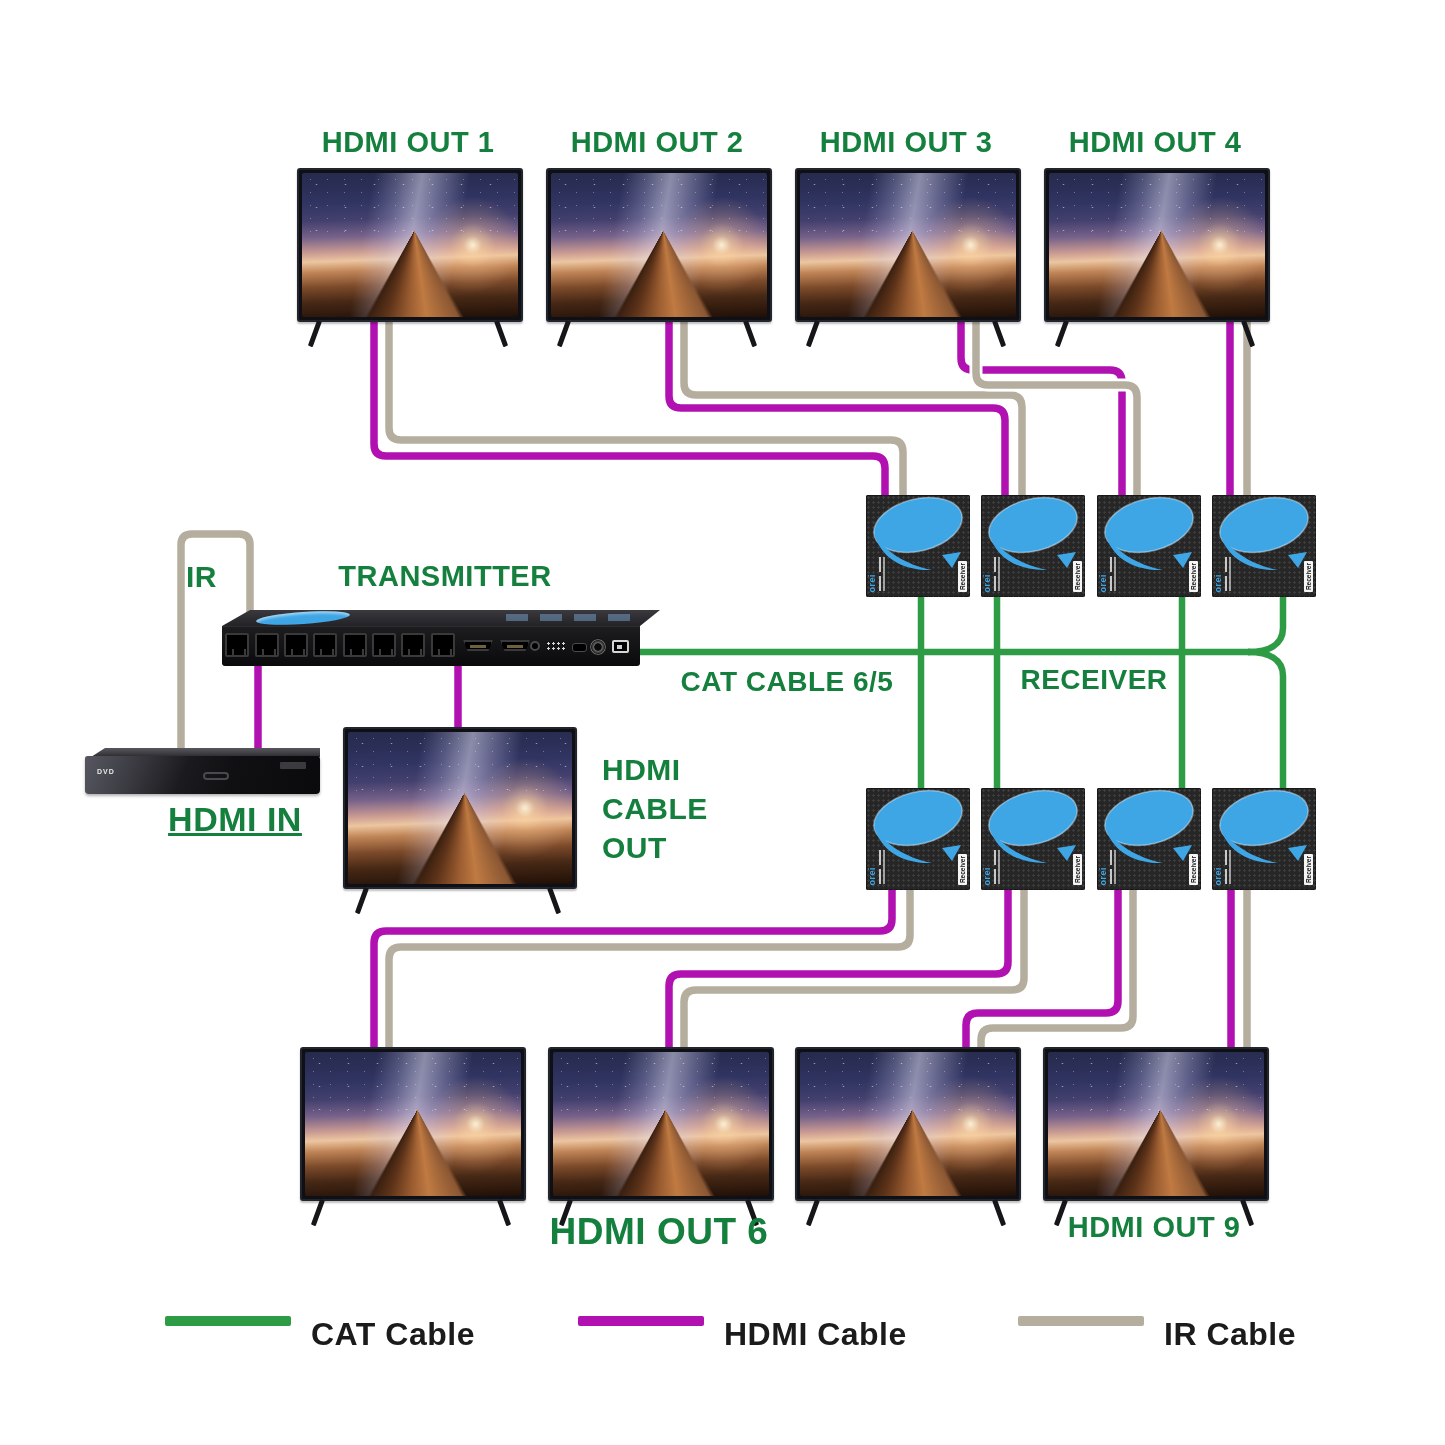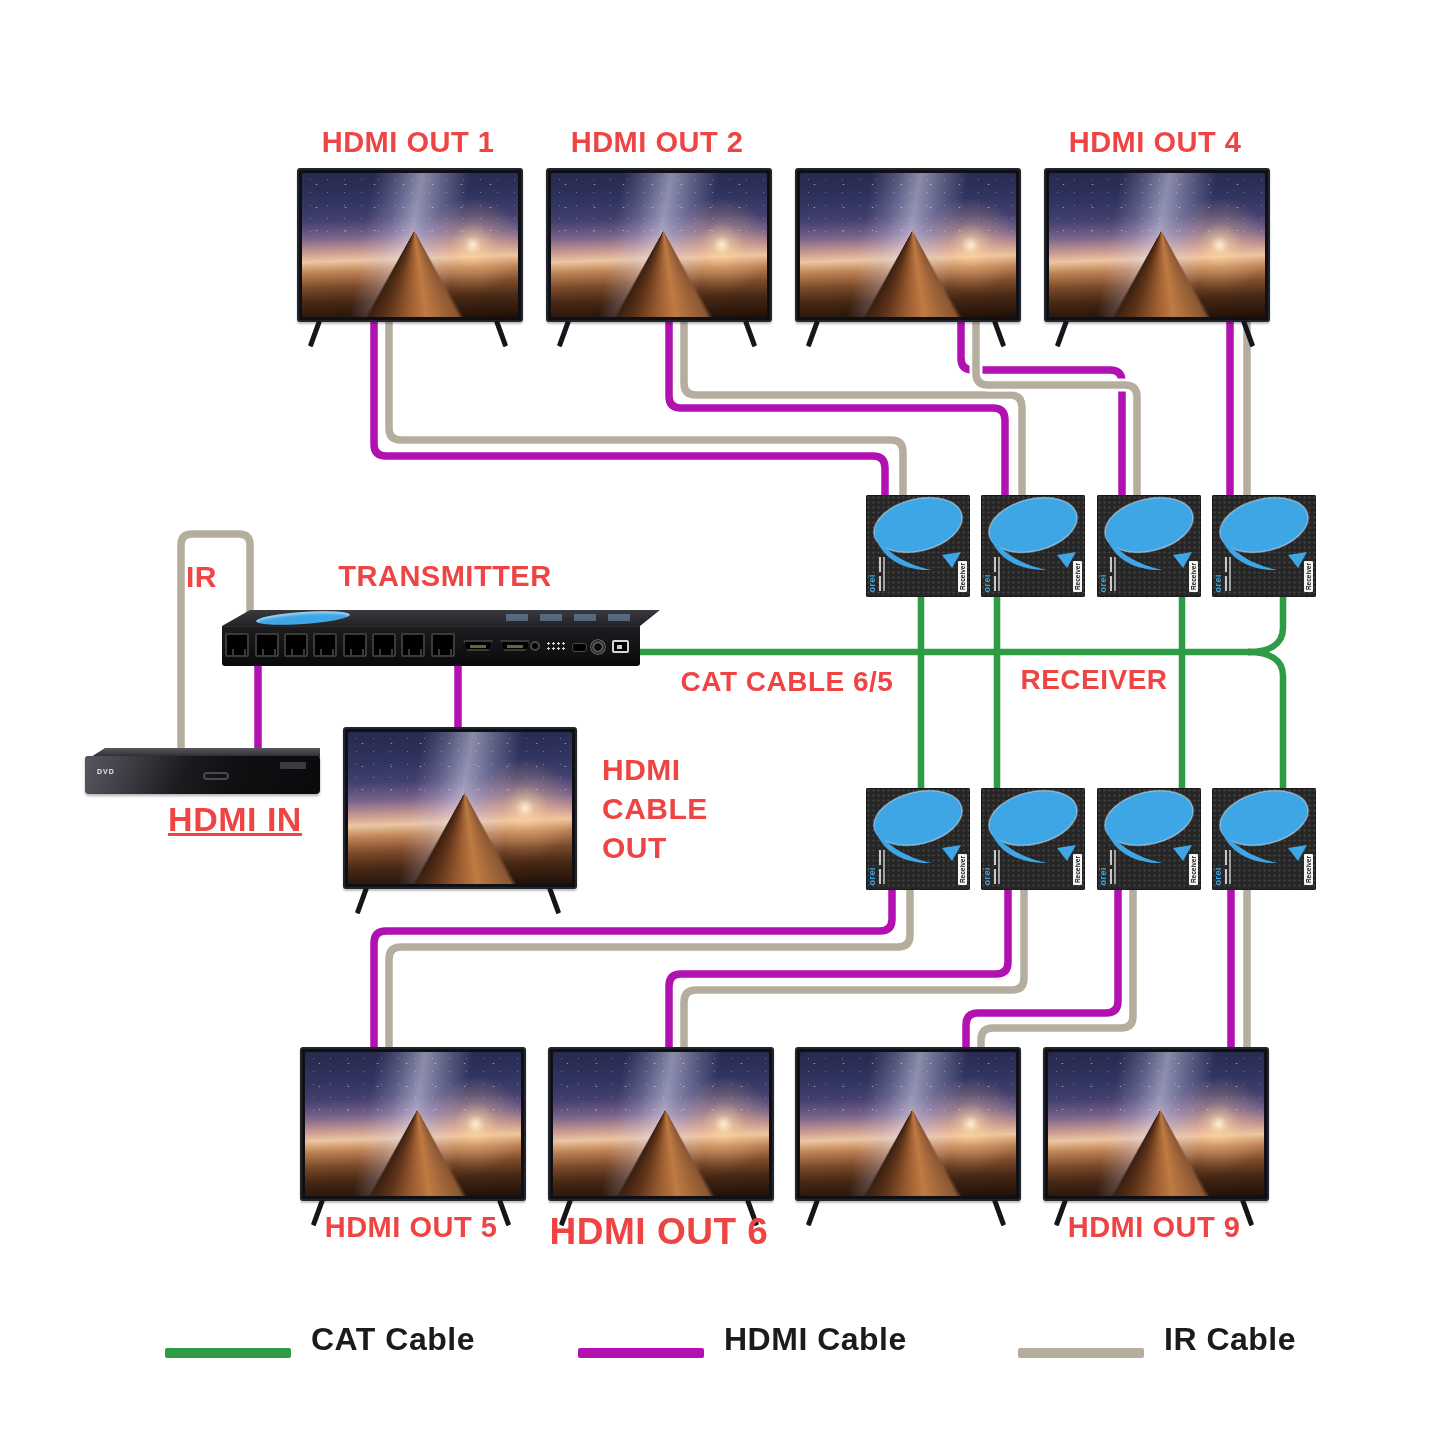--- a/index.html
+++ b/index.html
@@ -2,21 +2,21 @@
 <html style="--blue: #3fa6e6;"><head>
 <meta charset="utf-8">
 <style>
   :root{ --blue:#3fa6e6; }
   html,body{margin:0;padding:0;background:#ffffff;}
   body{font-family:"Liberation Sans","DejaVu Sans",sans-serif;}
   #stage{position:relative;width:1445px;height:1445px;background:#ffffff;overflow:hidden;}
   .cables{position:absolute;left:0;top:0;}
 
   
-  .lbl{position:absolute;color:#ef4444;font-weight:600;letter-spacing:.5px;white-space:nowrap;}
+  .lbl{position:absolute;color:#15803d;font-weight:600;letter-spacing:.5px;white-space:nowrap;}
   .lbl.center{text-align:center;}
 
   
   .tv{position:absolute;}
   .tv-frame{position:relative;width:100%;background:#0e1016;border:2px solid #23252c;
             border-radius:3px;box-shadow:0 2px 2px rgba(0,0,0,.25);}
   .screen{position:absolute;inset:3px;border-radius:2px;overflow:hidden;
     background-image:
       conic-gradient(from 150deg at 52% 40%, rgba(0,0,0,0) 0deg, #8a5733 3deg, #c07a42 22deg,
                      #9a5c30 34deg, #5e3319 48deg, #3a2010 58deg, rgba(0,0,0,0) 60deg),
@@ -83,21 +83,21 @@
   .dvd-body{position:absolute;left:0;top:8px;width:235px;height:38px;border-radius:3px 3px 4px 4px;
        background:linear-gradient(105deg,#3a3a40 0%,#232327 28%,#101013 62%,#0a0a0c 100%);
        box-shadow:0 2px 3px rgba(0,0,0,.3);overflow:hidden;}
   .dvd-sheen{position:absolute;left:0;top:0;width:160px;height:38px;
        background:linear-gradient(115deg, rgba(120,120,135,.45) 0%, rgba(120,120,135,0) 60%);}
   .dvd-mark{position:absolute;left:12px;top:12px;color:#e8e8e8;font-size:7px;font-weight:bold;letter-spacing:1px;}
   .dvd-slot{position:absolute;left:118px;top:16px;width:26px;height:8px;border:2px solid #4a4a4e;border-radius:4px;box-sizing:border-box;}
   .dvd-btn{position:absolute;top:6px;width:26px;height:7px;background:#3a3a3f;border-radius:1px;}
 
   
-  .legend-item{position:absolute;top:1316px;height:42px;display:flex;align-items:flex-end;gap:20px;}
+  .legend-item{position:absolute;top:1316px;height:42px;display:flex;align-items:flex-start;gap:20px;}
   .swatch{width:126px;height:10px;border-radius:2px;flex:0 0 auto;}
   .legend-label{color:#1b1b1b;font-weight:600;font-size:32px;letter-spacing:.5px;white-space:nowrap;}
 </style>
 </head>
 <body>
 
 <div id="stage">
 
   <svg class="cables" width="1445" height="1445" viewBox="0 0 1445 1445" fill="none">
 
@@ -223,36 +223,36 @@
     <div class="leg leg-r"></div>
   </div>
     <div class="lbl center" style="left: 526px; top: 126px; width: 262px; font-size: 29px;">HDMI OUT 2</div>
     <div class="tv" style="left: 795px; top: 168px; width: 222px;">
     <div class="tv-frame" style="height: 150px;">
       <div class="screen"></div>
     </div>
     <div class="leg leg-l"></div>
     <div class="leg leg-r"></div>
   </div>
+    <div class="lbl center" style="left: 775px; top: 126px; width: 262px; font-size: 29px;">HDMI OUT 3</div>
     <div class="tv" style="left: 1044px; top: 168px; width: 222px;">
     <div class="tv-frame" style="height: 150px;">
       <div class="screen"></div>
     </div>
     <div class="leg leg-l"></div>
     <div class="leg leg-r"></div>
   </div>
     <div class="lbl center" style="left: 1024px; top: 126px; width: 262px; font-size: 29px;">HDMI OUT 4</div>
     <div class="tv" style="left: 300px; top: 1047px; width: 222px;">
     <div class="tv-frame" style="height: 150px;">
       <div class="screen"></div>
     </div>
     <div class="leg leg-l"></div>
     <div class="leg leg-r"></div>
   </div>
-    <div class="lbl center" style="left: 280px; top: 1211px; width: 262px; font-size: 29px;">HDMI OUT 5</div>
     <div class="tv" style="left: 548px; top: 1047px; width: 222px;">
     <div class="tv-frame" style="height: 150px;">
       <div class="screen"></div>
     </div>
     <div class="leg leg-l"></div>
     <div class="leg leg-r"></div>
   </div>
     <div class="lbl center" style="left: 528px; top: 1211px; width: 262px; font-size: 37px;">HDMI OUT 6</div>
     <div class="tv" style="left: 795px; top: 1047px; width: 222px;">
     <div class="tv-frame" style="height: 150px;">

